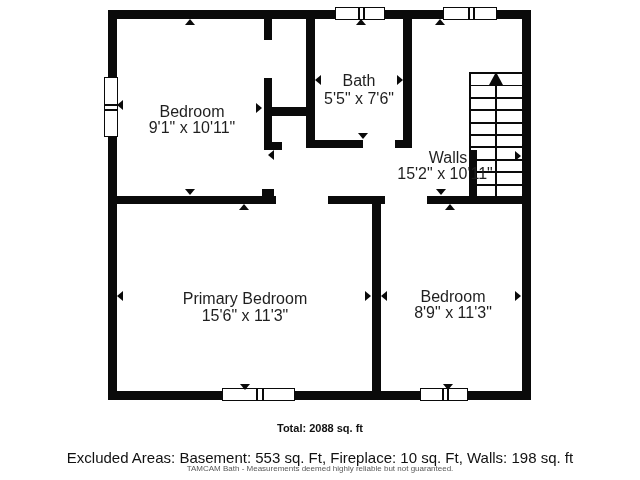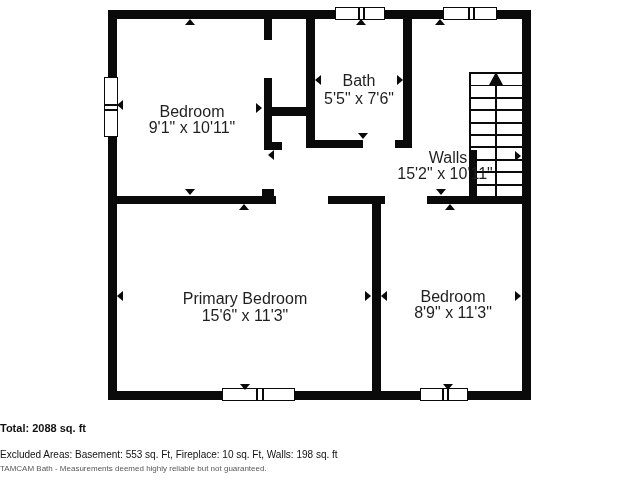--- a/index.html
+++ b/index.html
@@ -33,24 +33,24 @@
     position:absolute;left:469px;top:72px;width:53px;height:124px;box-sizing:border-box;
     border-top:2px solid var(--wall);border-left:2px solid var(--wall);
     background:repeating-linear-gradient(to bottom,transparent 0,transparent 10.5px,var(--wall) 10.5px,var(--wall) 12.4px);
   }
   .stairs-center{position:absolute;left:495px;top:80px;width:2px;height:116px;background:var(--wall);}
   .stairs-arrow{
     position:absolute;left:489px;top:72px;width:0;height:0;
     border-left:7px solid transparent;border-right:7px solid transparent;border-bottom:13px solid var(--wall);
   }
   
-  .footer-line{position:absolute;left:0;width:640px;text-align:left;color:#111;}
+  .footer-line{position:absolute;left:0;width:640px;text-align:center;color:#111;}
   .f-total{top:422px;font-size:11px;font-weight:bold;}
   .f-floors{top:437px;font-size:9.5px;}
-  .f-excl{top:449px;font-size:10px;}
+  .f-excl{top:449px;font-size:15px;}
   .f-disc{top:464px;font-size:8px;color:var(--muted);}
 </style>
 </head>
 <body>
 
 <div class="canvas">
 
   <div class="wall" style="left:108px;top:10px;width:423px;height:9px;"></div>
   <div class="wall" style="left:108px;top:391px;width:423px;height:9px;"></div>
   <div class="wall" style="left:108px;top:10px;width:9px;height:390px;"></div>

